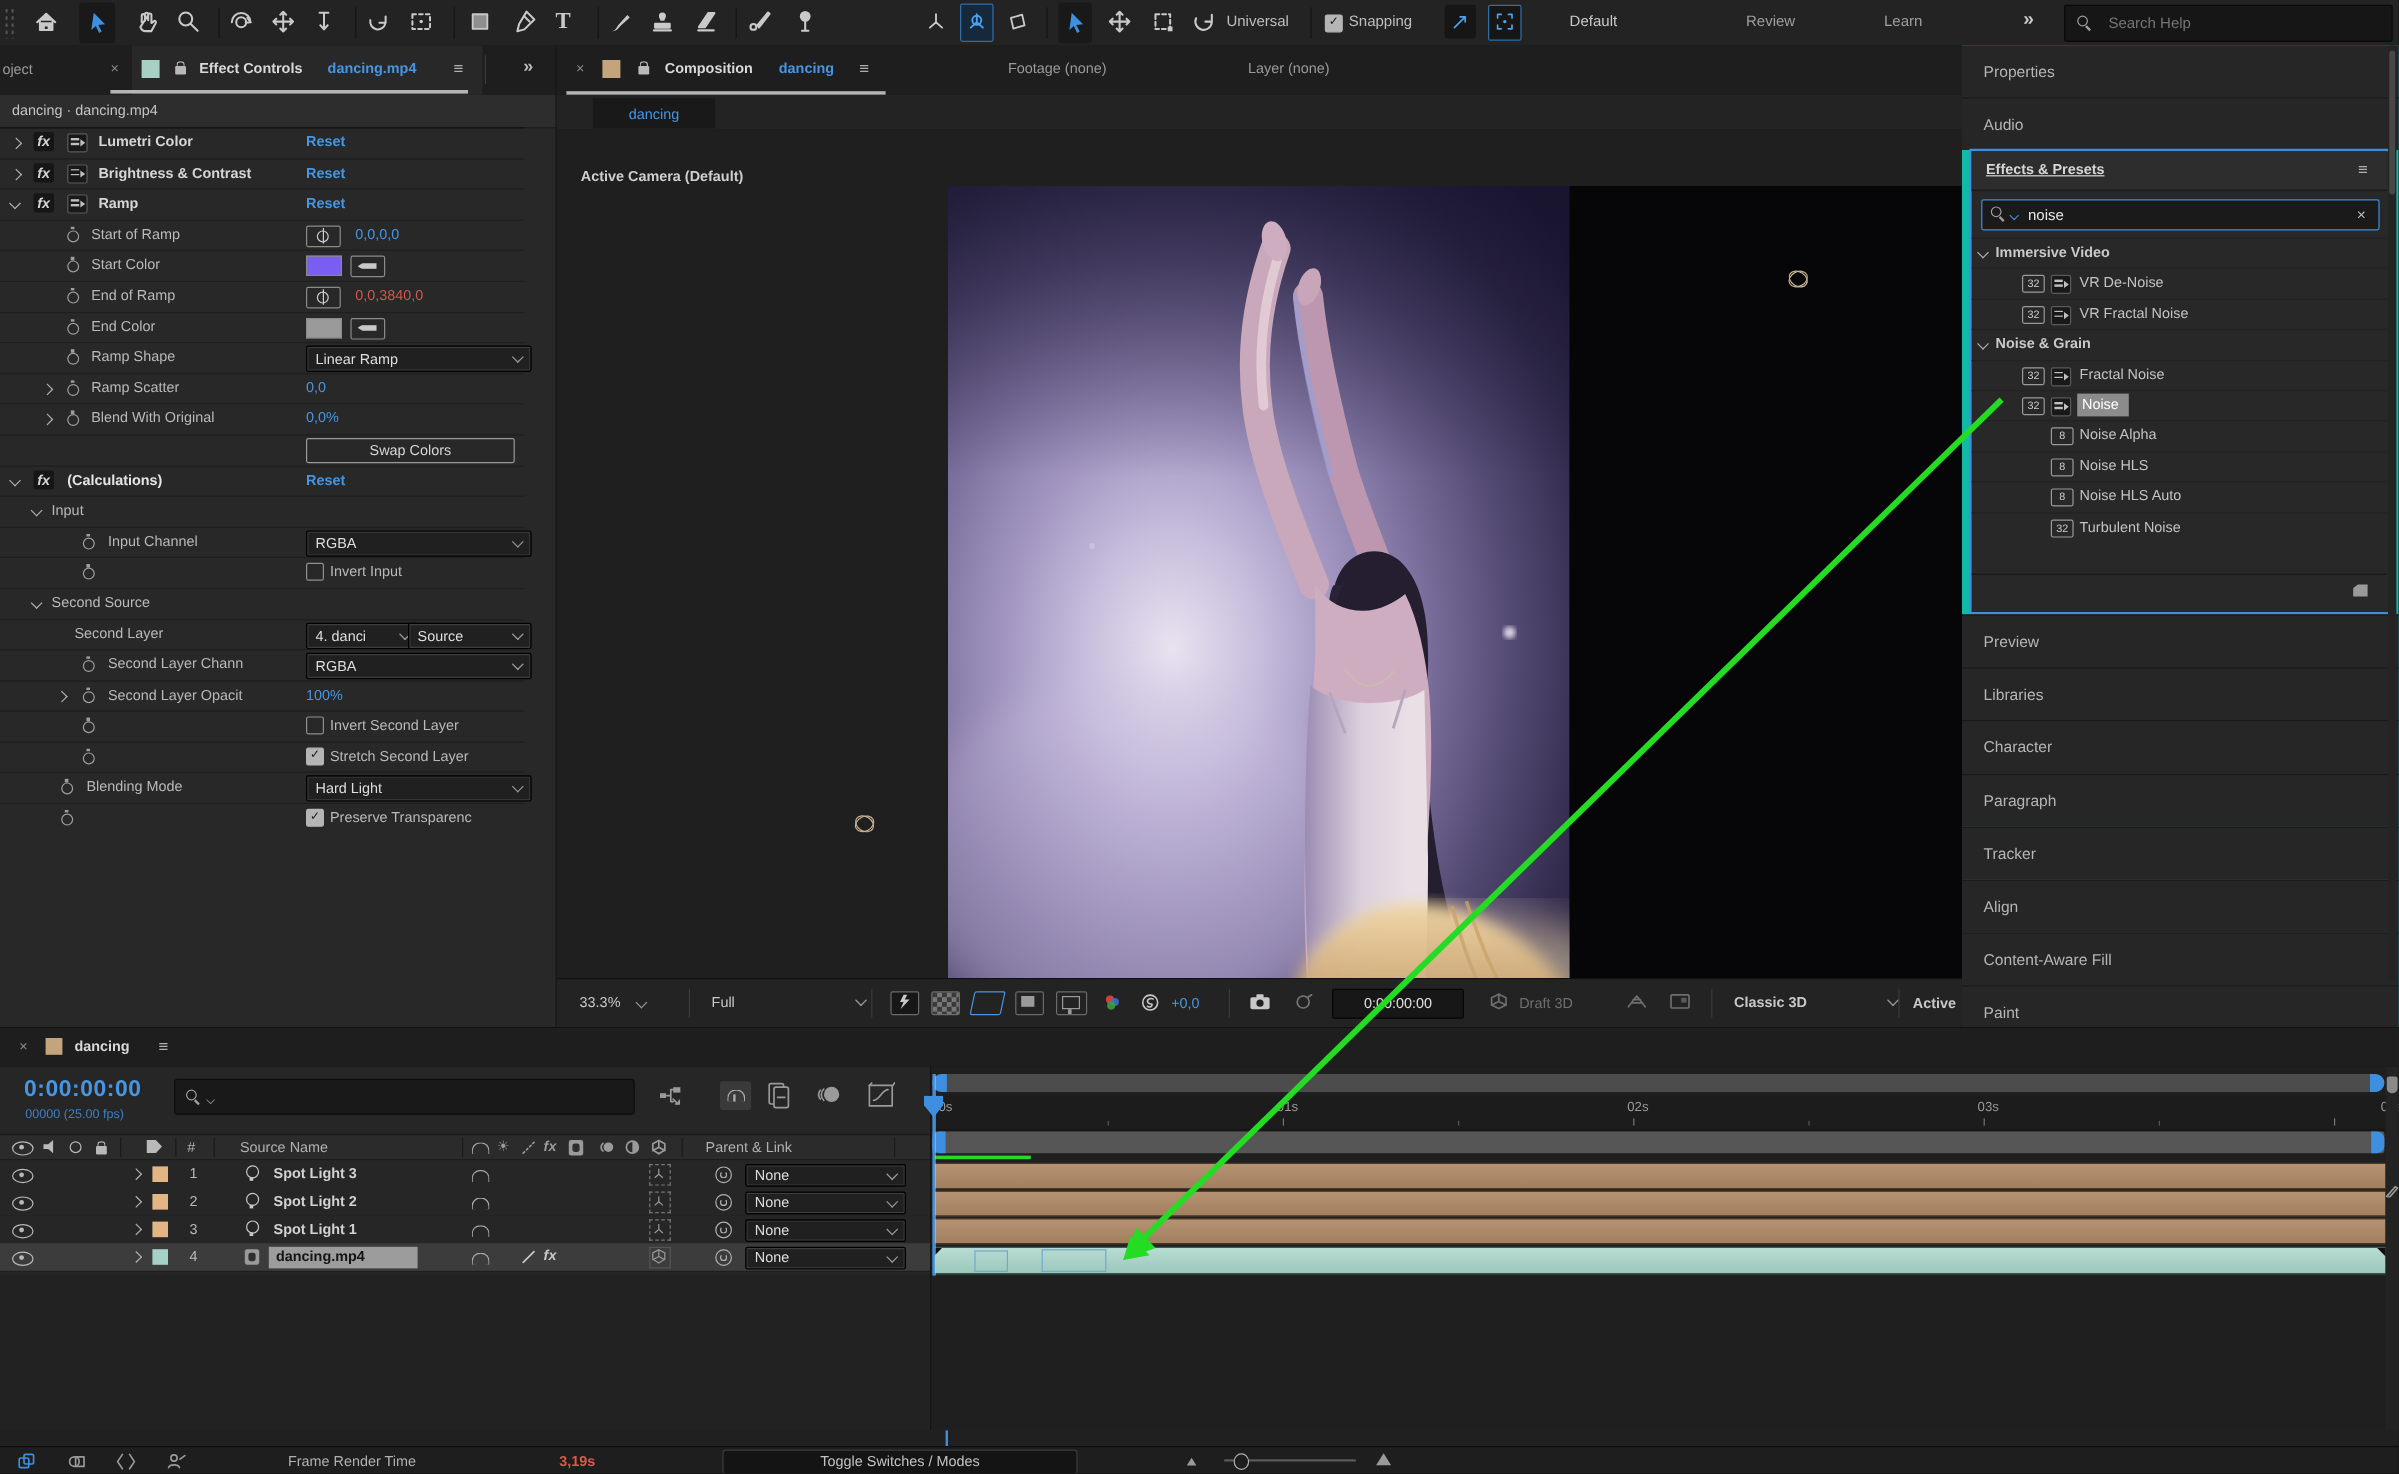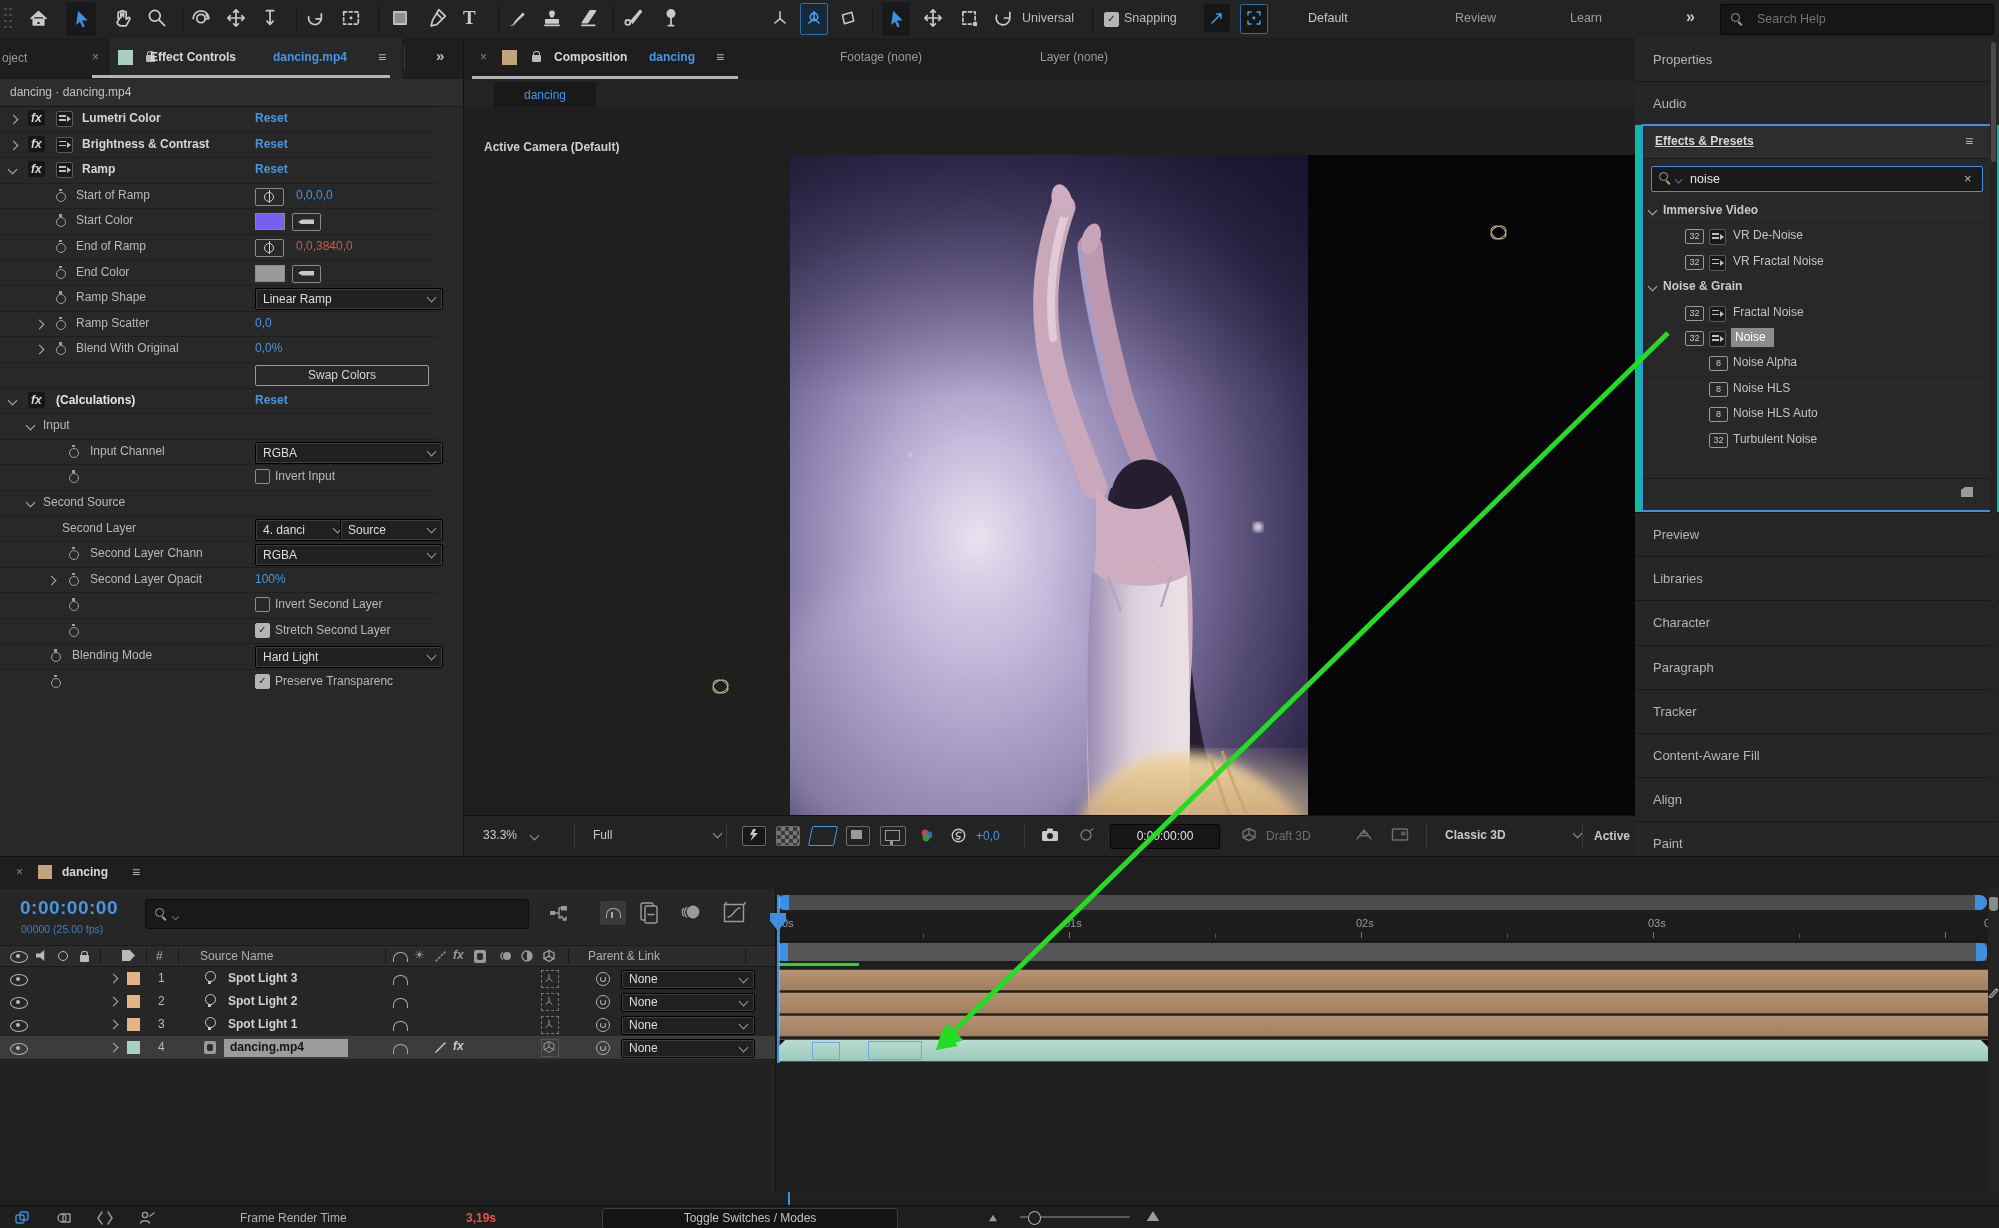--- a/index.html
+++ b/index.html
@@ -246,21 +246,21 @@
     </div>
   </div>
 
   <div class="abs" style="left:0;top:38px;width:464px;height:818px;background:#282828;">
     <div class="tabbar" style="left:0;top:0;width:464px;height:41px;">
       <span class="tx" style="left:2px;top:13px;color:#9a9a9a;">oject</span>
       <span class="tx" style="left:92px;top:12px;color:#8a8a8a;">×</span>
       <div class="abs" style="left:110px;top:0;width:292px;height:41px;background:#282828;">
         <div class="abs" style="left:8px;top:12px;width:15px;height:15px;background:#a9cec3;"></div>
         <span class="lk" style="left:36px;top:17px;"></span>
-        <span class="tx" style="left:40px;top:12px;color:#d9d9d9;font-weight:bold;">Effect Controls</span>
+        <span class="tx" style="left:56px;top:12px;color:#d9d9d9;font-weight:bold;">Effect Controls</span>
         <span class="tx" style="left:163px;top:12px;color:#4796e3;font-weight:bold;">dancing.mp4</span>
         <span class="tx hamb" style="left:268px;top:11px;">≡</span>
         <div class="abs" style="left:-18px;top:37px;width:298px;height:2.5px;background:#b5b5b5;"></div>
       </div>
       <div class="sep-v" style="left:404px;top:8px;height:24px;background:#3a3a3a;"></div>
       <span class="tx" style="left:436px;top:9px;font-size:15px;font-weight:bold;color:#bdbdbd;">»</span>
     </div>
 
     <div class="abs" style="left:0;top:41px;width:464px;height:27px;background:#2d2d2d;border-bottom:1px solid #1c1c1c;">
       <span class="tx" style="left:10px;top:6px;color:#c3c3c3;">dancing · dancing.mp4</span>
@@ -702,24 +702,24 @@
       <div class="sb-row">
           <span>Character</span>
         </div>
       <div class="sb-row">
           <span>Paragraph</span>
         </div>
       <div class="sb-row">
           <span>Tracker</span>
         </div>
       <div class="sb-row">
+          <span>Align</span>
+        </div>
+      <div class="sb-row">
           <span>Content-Aware Fill</span>
-        </div>
-      <div class="sb-row">
-          <span>Align</span>
         </div>
       <div class="sb-row">
           <span>Paint</span>
         </div>
       <div class="sb-row" style="height:28px;overflow:hidden;align-items:flex-start;padding-top:10px;">
           <span>Motion Sketch</span>
         </div>
     </div>
     <div class="abs" style="left:355px;top:0;width:7px;height:780px;background:#242424;border-radius:3px;">
       <div class="abs" style="left:1px;top:4px;width:5px;height:120px;background:#484848;border-radius:3px;"></div>

